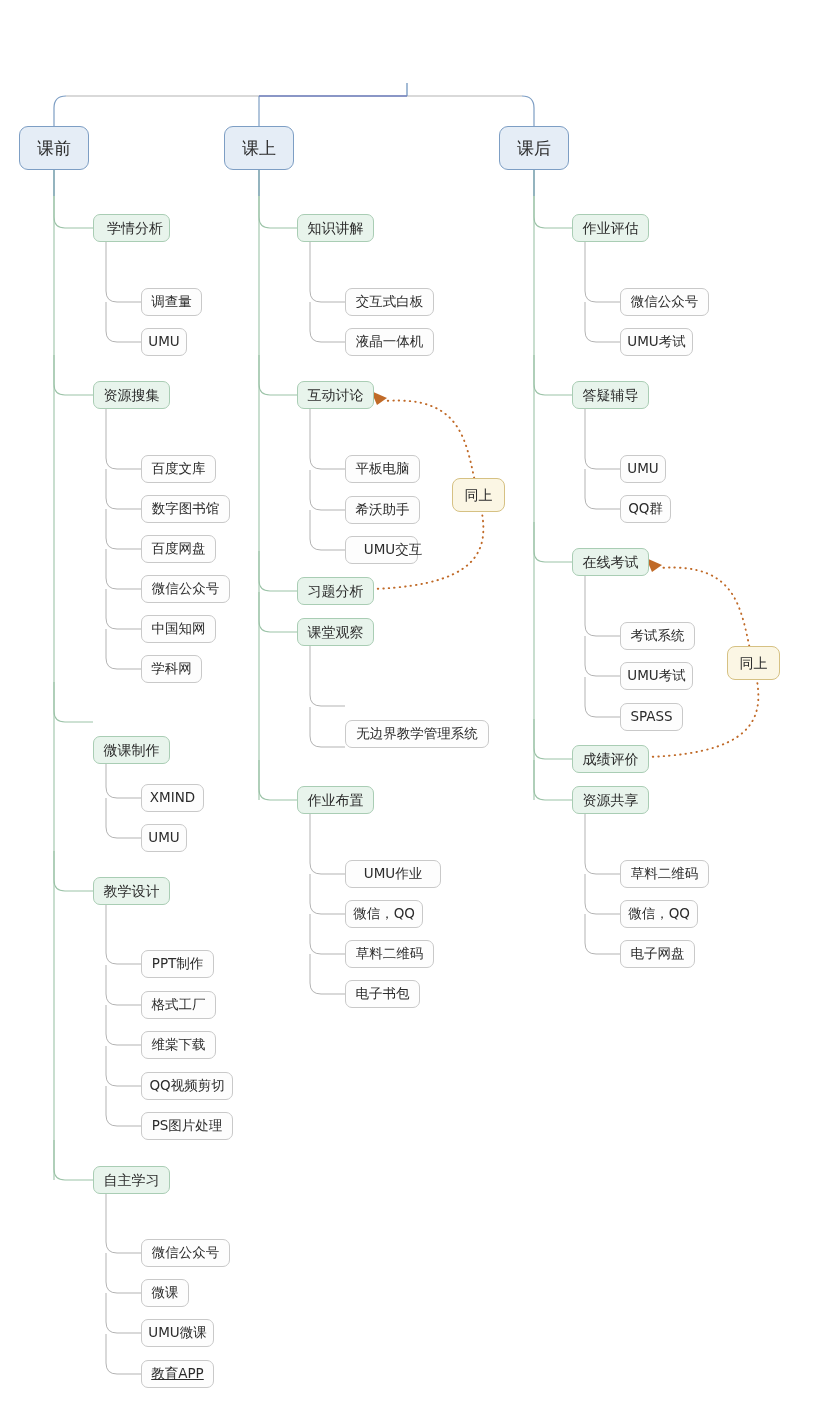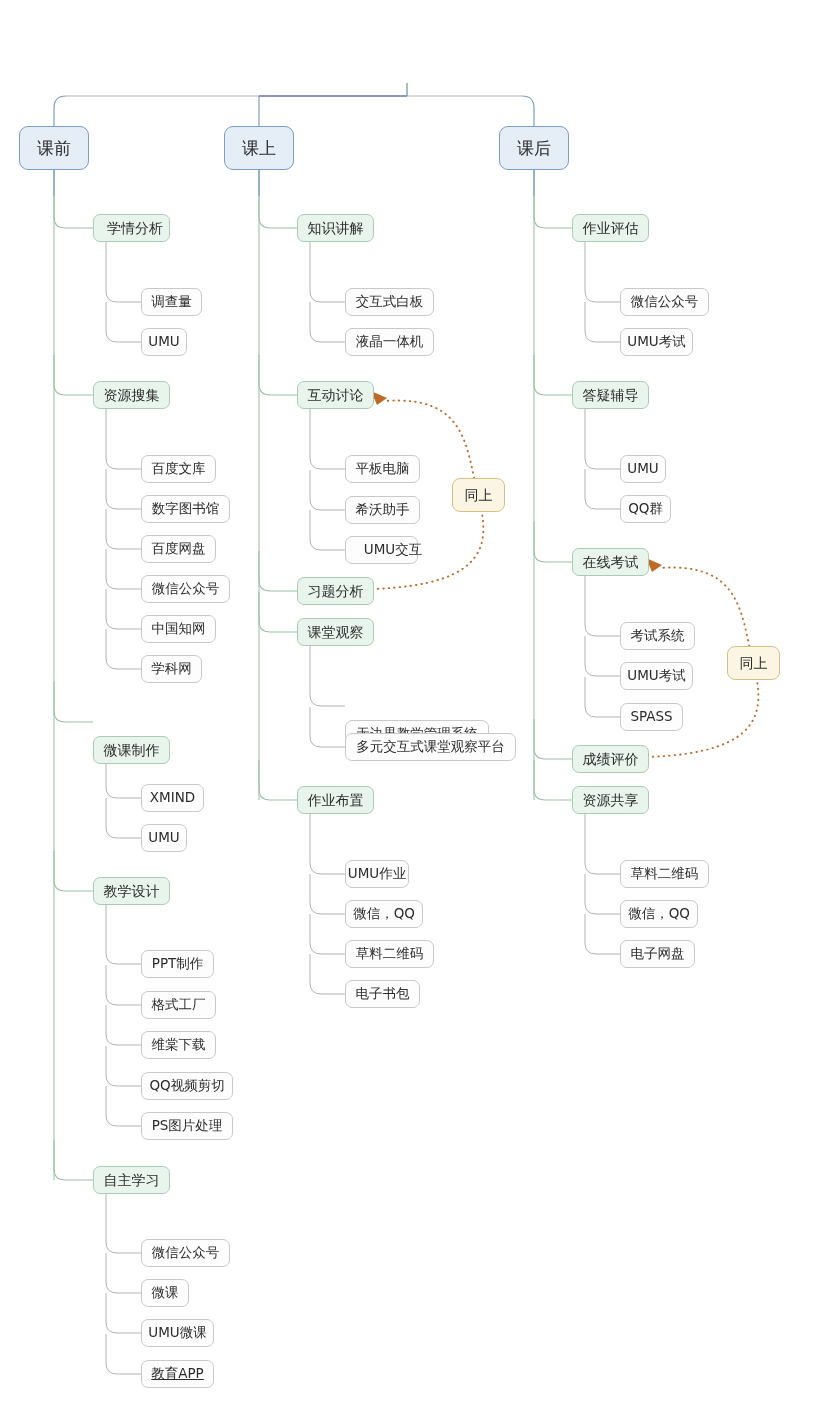--- a/index.html
+++ b/index.html
@@ -189,23 +189,22 @@
     <div class="node n-l2" style="left: 297px; top: 214px; width: 77px; height: 28px;">知识讲解</div>
     <div class="node n-l3" style="left: 345px; top: 288px; width: 89px; height: 28px;">交互式白板</div>
     <div class="node n-l3" style="left: 345px; top: 328px; width: 89px; height: 28px;">液晶一体机</div>
     <div class="node n-l2" style="left: 297px; top: 381px; width: 77px; height: 28px;">互动讨论</div>
     <div class="node n-l3" style="left: 345px; top: 455px; width: 75px; height: 28px;">平板电脑</div>
     <div class="node n-l3" style="left: 345px; top: 496px; width: 75px; height: 28px;">希沃助手</div>
     <div class="node n-l3" style="left: 345px; top: 536px; width: 73px; height: 28px; padding-left: 32px;">UMU交互</div>
     <div class="node n-l2" style="left: 297px; top: 577px; width: 77px; height: 28px;">习题分析</div>
     <div class="node n-l2" style="left: 297px; top: 618px; width: 77px; height: 28px;">课堂观察</div>
     <div class="node n-l3" style="left: 345px; top: 692px; width: 144px; height: 28px; margin-top: 28px;">无边界教学管理系统</div>
-    <div class="node n-l3" style="left: 345px; top: 733px; width: 171px; height: 28px;">多元交互式课堂观察平台</div>
     <div class="node n-l2" style="left: 297px; top: 786px; width: 77px; height: 28px;">作业布置</div>
-    <div class="node n-l3" style="left: 345px; top: 860px; width: 64px; height: 28px;">UMU作业</div>
+    <div class="node n-l3" style="left: 345px; top: 860px; width: 96px; height: 28px;">UMU作业</div>
     <div class="node n-l3" style="left: 345px; top: 900px; width: 78px; height: 28px;">微信，QQ</div>
     <div class="node n-l3" style="left: 345px; top: 940px; width: 89px; height: 28px;">草料二维码</div>
     <div class="node n-l3" style="left: 345px; top: 980px; width: 75px; height: 28px;">电子书包</div>
     <div class="node n-l1" style="left: 499px; top: 126px; width: 70px; height: 44px;">课后</div>
     <div class="node n-l2" style="left: 572px; top: 214px; width: 77px; height: 28px;">作业评估</div>
     <div class="node n-l3" style="left: 620px; top: 288px; width: 89px; height: 28px;">微信公众号</div>
     <div class="node n-l3" style="left: 620px; top: 328px; width: 73px; height: 28px;">UMU考试</div>
     <div class="node n-l2" style="left: 572px; top: 381px; width: 77px; height: 28px;">答疑辅导</div>
     <div class="node n-l3" style="left: 620px; top: 455px; width: 46px; height: 28px;">UMU</div>
     <div class="node n-l3" style="left: 620px; top: 495px; width: 51px; height: 28px; text-align: right;">QQ群</div>

